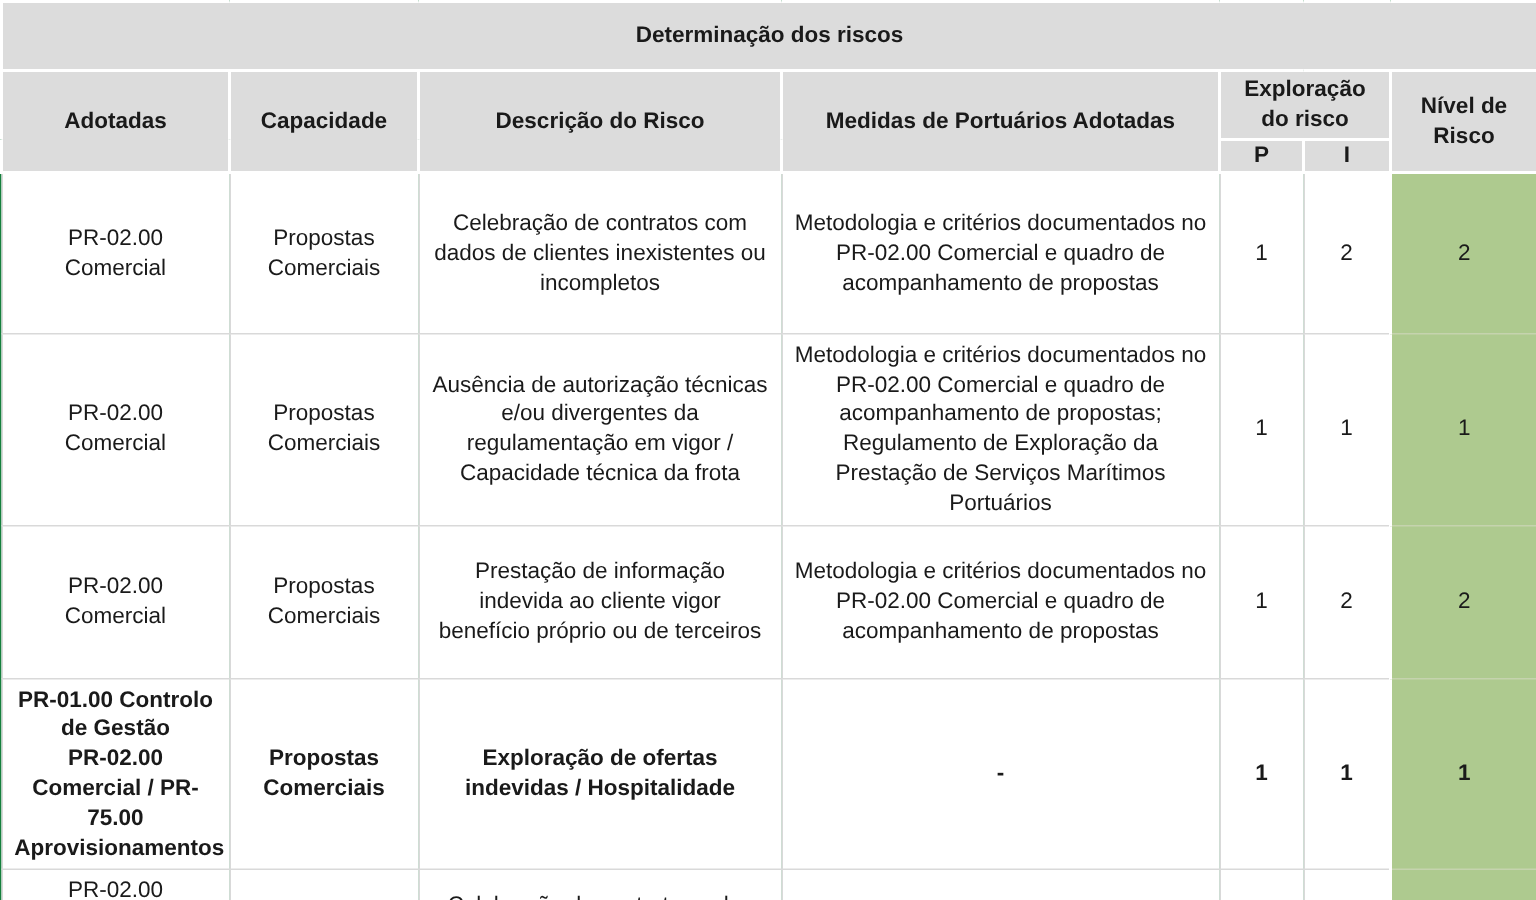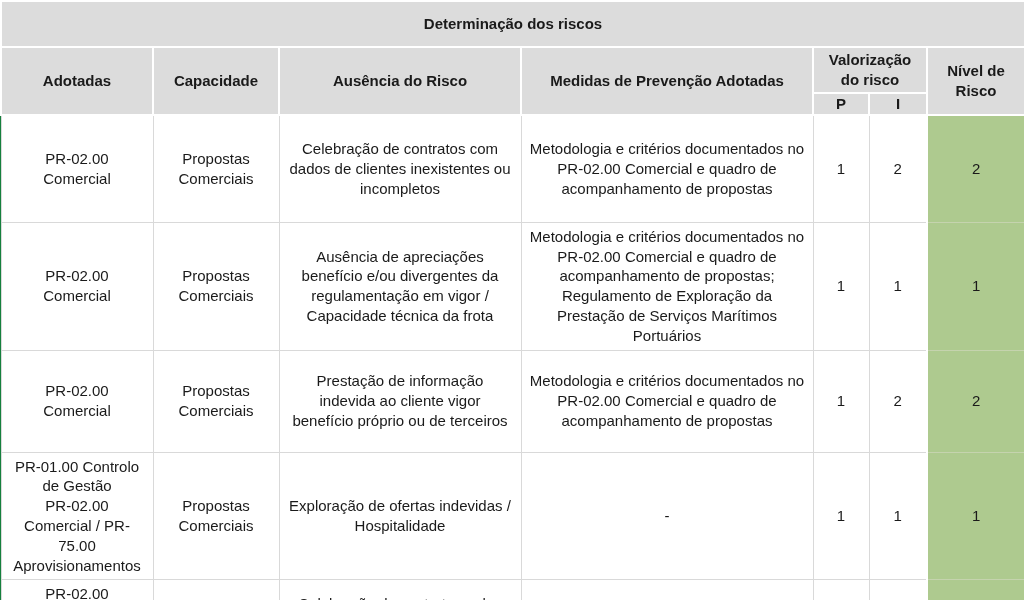--- a/index.html
+++ b/index.html
@@ -54,21 +54,21 @@
     border: 1px solid #d9d9d9;
     background: #ffffff;
     text-align: center;
     vertical-align: middle;
     padding: 4px 8px;
     white-space: pre-line;
   }
   tr.body-row-0 td { height: 98px; }
   tr.body-row-1 td { height: 103px; }
   tr.body-row-2 td { height: 93px; }
-  tr.body-row-3 td { height: 101px; }
+  tr.body-row-3 td { height: 101px; font-weight: bold; }
   tr.body-row-4 td { height: 95px; }
 
   td.cell-nivel {
     background: #aeca8f;
     border-left: 2px solid #ffffff;
     border-top: 1px solid #c5d3ae;
     border-bottom: 1px solid #c5d3ae;
     border-right: 1px solid #c5d3ae;
   }
 </style>
@@ -86,44 +86,44 @@
       <col class="col-i">
       <col class="col-nivel">
     </colgroup>
     <thead>
       <tr class="title-row">
         <th colspan="7">Determinação dos riscos</th>
       </tr>
       <tr class="header-row">
         <th rowspan="2">Adotadas</th>
         <th rowspan="2">Capacidade</th>
-        <th rowspan="2">Ausência do Risco</th>
-        <th rowspan="2">Medidas de Prevenção Adotadas</th>
-        <th colspan="2">Valorização do risco</th>
+        <th rowspan="2">Descrição do Risco</th>
+        <th rowspan="2">Medidas de Portuários Adotadas</th>
+        <th colspan="2">Exploração do risco</th>
         <th rowspan="2">Nível de Risco</th>
       </tr>
       <tr class="subheader-row">
         <th>P</th>
         <th>I</th>
       </tr>
     </thead>
     <tbody>
       <tr class="body-row-0">
         <td class="cell-processo">PR-02.00 Comercial</td>
         <td class="cell-atividade">Propostas Comerciais</td>
         <td class="cell-descricao">Celebração de contratos com dados de clientes inexistentes ou incompletos</td>
         <td class="cell-medidas">Metodologia e critérios documentados no PR-02.00 Comercial e quadro de acompanhamento de propostas</td>
         <td class="cell-p">1</td>
         <td class="cell-i">2</td>
         <td class="cell-nivel">2</td>
       </tr>
       <tr class="body-row-1">
         <td class="cell-processo">PR-02.00 Comercial</td>
         <td class="cell-atividade">Propostas Comerciais</td>
-        <td class="cell-descricao">Ausência de apreciações benefício e/ou divergentes da regulamentação em vigor / Capacidade técnica da frota</td>
+        <td class="cell-descricao">Ausência de autorização técnicas e/ou divergentes da regulamentação em vigor / Capacidade técnica da frota</td>
         <td class="cell-medidas">Metodologia e critérios documentados no PR-02.00 Comercial e quadro de acompanhamento de propostas; Regulamento de Exploração da Prestação de Serviços Marítimos Portuários</td>
         <td class="cell-p">1</td>
         <td class="cell-i">1</td>
         <td class="cell-nivel">1</td>
       </tr>
       <tr class="body-row-2">
         <td class="cell-processo">PR-02.00 Comercial</td>
         <td class="cell-atividade">Propostas Comerciais</td>
         <td class="cell-descricao">Prestação de informação indevida ao cliente vigor benefício próprio ou de terceiros</td>
         <td class="cell-medidas">Metodologia e critérios documentados no PR-02.00 Comercial e quadro de acompanhamento de propostas</td>

